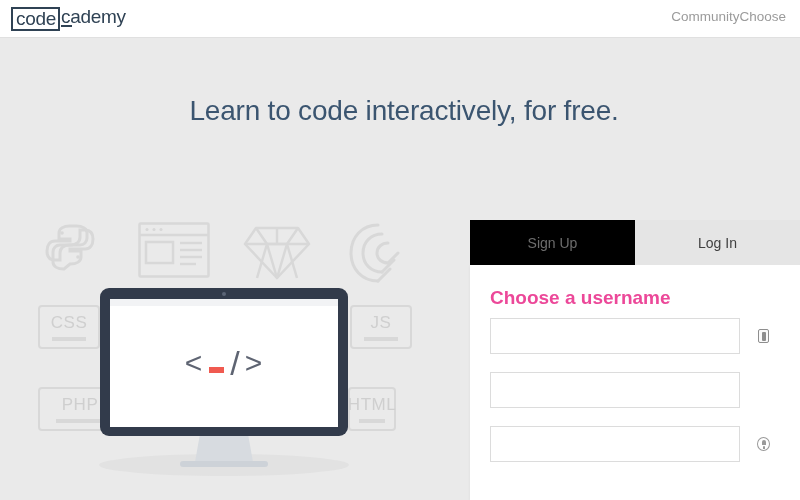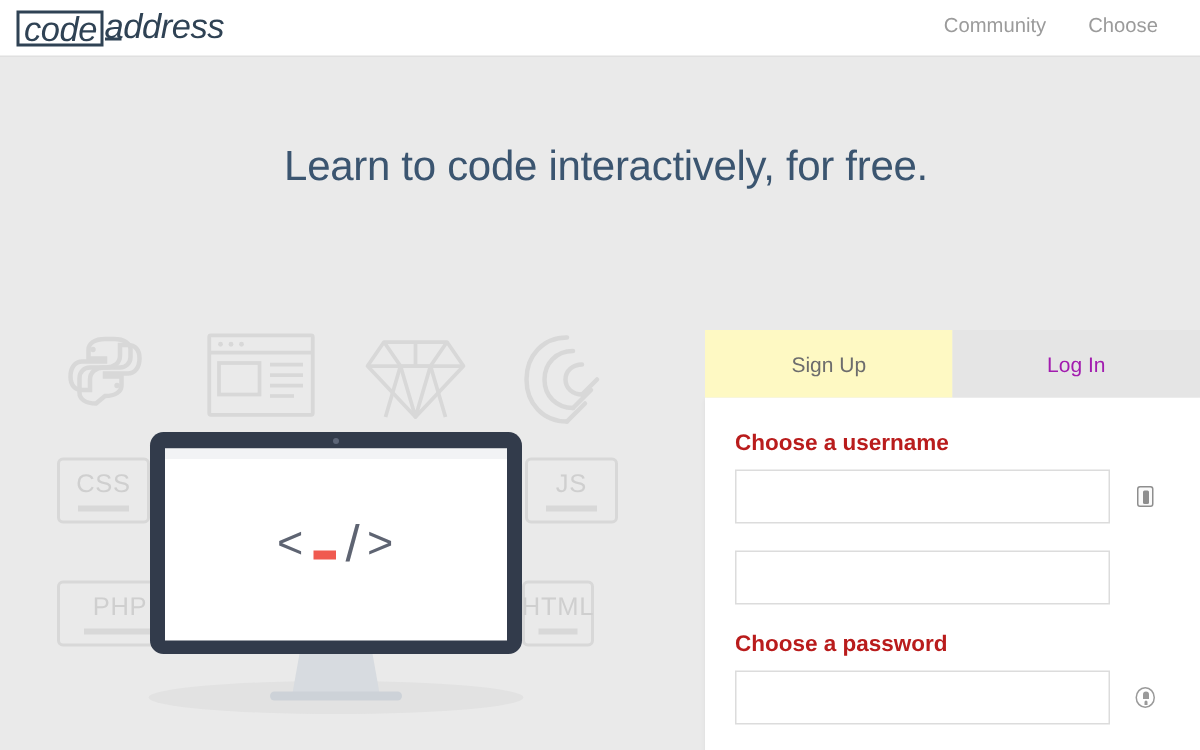--- a/index.html
+++ b/index.html
@@ -14,22 +14,22 @@
   .header {
     position: absolute; left: 0; top: 0;
     width: 800px; height: 38px;
     background: #ffffff;
     border-bottom: 1px solid #e0e0e0;
     z-index: 40;
   }
   .logo {
     position: absolute; left: 11px; top: 7px;
     display: flex; align-items: flex-start;
-    font-size: 23px; line-height: 20px;
-    color: #2f4254; letter-spacing: -0.3px; font-style: italic;
+    font-size: 19px; line-height: 20px;
+    color: #2f4254; letter-spacing: -0.3px;
   }
   .logo-box {
     border: 2px solid #2f4254;
     padding: 0 2px 0 3px;
     font-weight: 400;
     color: #2f4254;
   }
   .logo-rest {
     padding-left: 1px;
     font-weight: 400;
@@ -37,22 +37,22 @@
     position: relative;
   }
   .logo-rest::after {
     content: "";
     position: absolute;
     left: 1px; bottom: 0px;
     width: 11px; height: 2px;
     background: #2f4254;
   }
   .nav {
-    position: absolute; right: 28px; top: 9px;
-    display: flex; gap: 28px; text-align: center;
+    position: absolute; right: 14px; top: 9px;
+    display: flex;  text-align: center;
   }
   .nav a {
     font-size: 13.5px; color: #9b9b9b;
     text-decoration: none;
   }
 
   
   .headline {
     position: absolute; left: 4px; top: 95px;
     width: 800px; text-align: center;
@@ -138,33 +138,33 @@
     width: 250px; height: 22px; border-radius: 50%;
     background: #e2e2e2;
     z-index: -1;
   }
 
   
   .card-wrap { position: absolute; left: 470px; top: 220px; width: 330px; z-index: 30; }
   .tabs { display: flex; height: 45px; }
   .tab {
     flex: 1; display: flex; align-items: center; justify-content: center;
-    font-size: 14px; color: #a21caf;
+    font-size: 14px; color: #404040;
     cursor: pointer; user-select: none;
   }
-  .tab.active { background: #fef9c3; color: #6d6d6d; }
+  .tab.active { background: #000000; color: #6d6d6d; }
   .tab.inactive { background: #e5e5e5; }
   .card-body {
     background: #ffffff;
     padding: 22px 20px 10px 20px;
     min-height: 235px;
     box-shadow: 0 1px 3px rgba(0,0,0,0.06);
   }
   .field-label {
-    font-size: 15px; font-weight: bold; color: #b91c1c;
+    font-size: 19px; font-weight: bold; color: #ec4899;
     margin-bottom: 9px;
   }
   .field-wrap { position: relative; margin-bottom: 18px; }
   .field-input {
     width: 250px; height: 36px;
     border: 1px solid #dcdcdc;
     background: #fff;
     outline: none;
     font-size: 13px;
     padding: 0 30px 0 9px;
@@ -196,21 +196,21 @@
     background: #9a9a9a;
     box-shadow: 0 5px 0 -1px #9a9a9a;
   }
 </style>
 </head>
 <body>
 
 <div class="header">
   <div class="logo">
     <span class="logo-box">code</span>
-      <span class="logo-rest">address</span>
+      <span class="logo-rest">cademy</span>
   </div>
   <div class="nav">
     <a href="#">Community</a>
     <a href="#">Choose</a>
   </div>
 </div>
 
 <div class="headline">Learn to code interactively, for free.</div>
 
 <div class="illus">
@@ -307,21 +307,20 @@
       <input class="field-input" type="text" placeholder="" style="">
       <span class="field-icon">
         <span class="icon-autofill"></span>
       </span>
     </div>
 
     <div class="field-wrap">
       <input class="field-input" type="email" placeholder="" style="">
     </div>
 
-    <div class="field-label">Choose a password</div>
     <div class="field-wrap">
       <input class="field-input" type="password" placeholder="" style="">
       <span class="field-icon">
         <span class="icon-key"></span>
       </span>
     </div>
 
   </div>
 </div>
 

